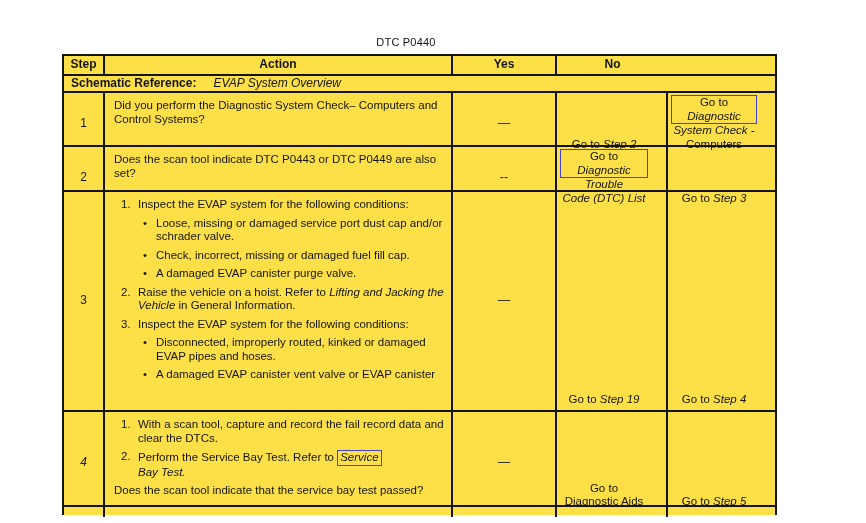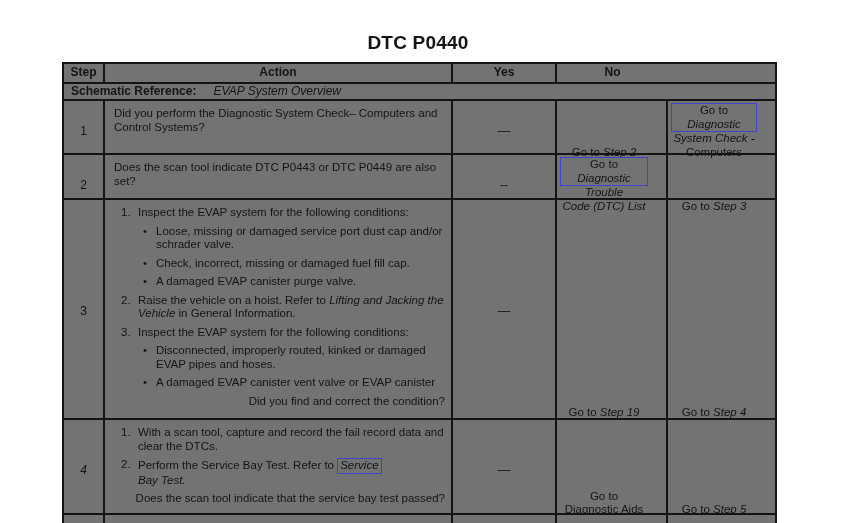--- a/index.html
+++ b/index.html
@@ -4,26 +4,26 @@
 <style>
   :root { --link-blue: #4343c8; --ink: #141414; }
   * { box-sizing: border-box; }
   html, body { margin: 0; padding: 0; }
   body {
     width: 866px; height: 523px; background: #fff; overflow: hidden;
     position: relative; font-family: "Liberation Sans", sans-serif;
     color: var(--ink); font-size: 11.5px; line-height: 13.5px;
   }
   .title {
-    position: absolute; top: 36px; left: 12px; width: 812px;
-    text-align: center; font-weight: bold; font-size: 19px; letter-spacing: .2px;
+    position: absolute; top: 36px; left: 0; width: 812px;
+    text-align: center; font-weight: normal; font-size: 11px; letter-spacing: .2px;
   }
   .tbl {
-    position: absolute; left: 62px; top: 62px; width: 715px; height: 461px;
-    border: 2px solid var(--ink); border-bottom: none; background: #737373;
+    position: absolute; left: 62px; top: 54px; width: 715px; height: 461px;
+    border: 2px solid var(--ink); border-bottom: none; background: #fde047;
   }
   .row {
     display: grid; grid-template-columns: 41px 348px 104px 111px 107px;
     border-bottom: 2px solid var(--ink); width: 100%;
   }
   .row.full { grid-template-columns: 1fr; }
   .row.partial { border-bottom: none; }
   .cell { border-right: 2px solid var(--ink); min-width: 0; }
   .cell:last-child { border-right: none; text-align: center; }
   .h-header { height: 20px; }
@@ -36,21 +36,21 @@
   .hdr-cell {
     display: flex; align-items: center; justify-content: center;
     font-weight: bold; font-size: 12px;
   }
   .schem-cell {
     display: flex; align-items: center; padding-left: 7px; font-size: 12px; gap: 17px;
   }
   .schem-label { font-weight: bold; }
   .step-cell { display: flex; align-items: center; justify-content: center; font-size: 12px; }
   .step-cell.italic { font-style: italic; }
-  .action-cell { padding: 6px 6px 15px 9px; display: flex; flex-direction: column; align-items: flex-end; }
+  .action-cell { padding: 6px 6px 15px 9px; display: flex; flex-direction: column; }
   .values-cell { display: flex; align-items: center; justify-content: center; font-size: 12.5px; }
   .goto-cell {
     display: flex; flex-direction: column; justify-content: flex-end; align-items: center;
     text-align: center; padding: 2px 18px 4px 3px;
   }
   .line { display: block; }
   .it { font-style: italic; }
   .link-box { border: 1.5px solid var(--link-blue); padding: 0 2px; display: inline-block; }
   .list { padding-left: 7px; }
   .li { display: flex; margin-bottom: 5px; }
@@ -142,21 +142,20 @@
         </div>
         <div class="li b">
           <span class="mk">•</span>
           <span>Disconnected, improperly routed, kinked or damaged EVAP pipes and hoses.</span>
         </div>
         <div class="li b">
           <span class="mk">•</span>
           <span>A damaged EVAP canister vent valve or EVAP canister</span>
         </div>
       </div>
-      <div class="q">Did you find and correct the condition?</div>
     </div>
     <div class="cell values-cell">—</div>
     <div class="cell goto-cell">
       <span class="line"><span>Go to </span><span class="it">Step 19</span></span>
     </div>
     <div class="cell goto-cell">
       <span class="line"><span>Go to </span><span class="it">Step 4</span></span>
     </div>
   </div>
 

